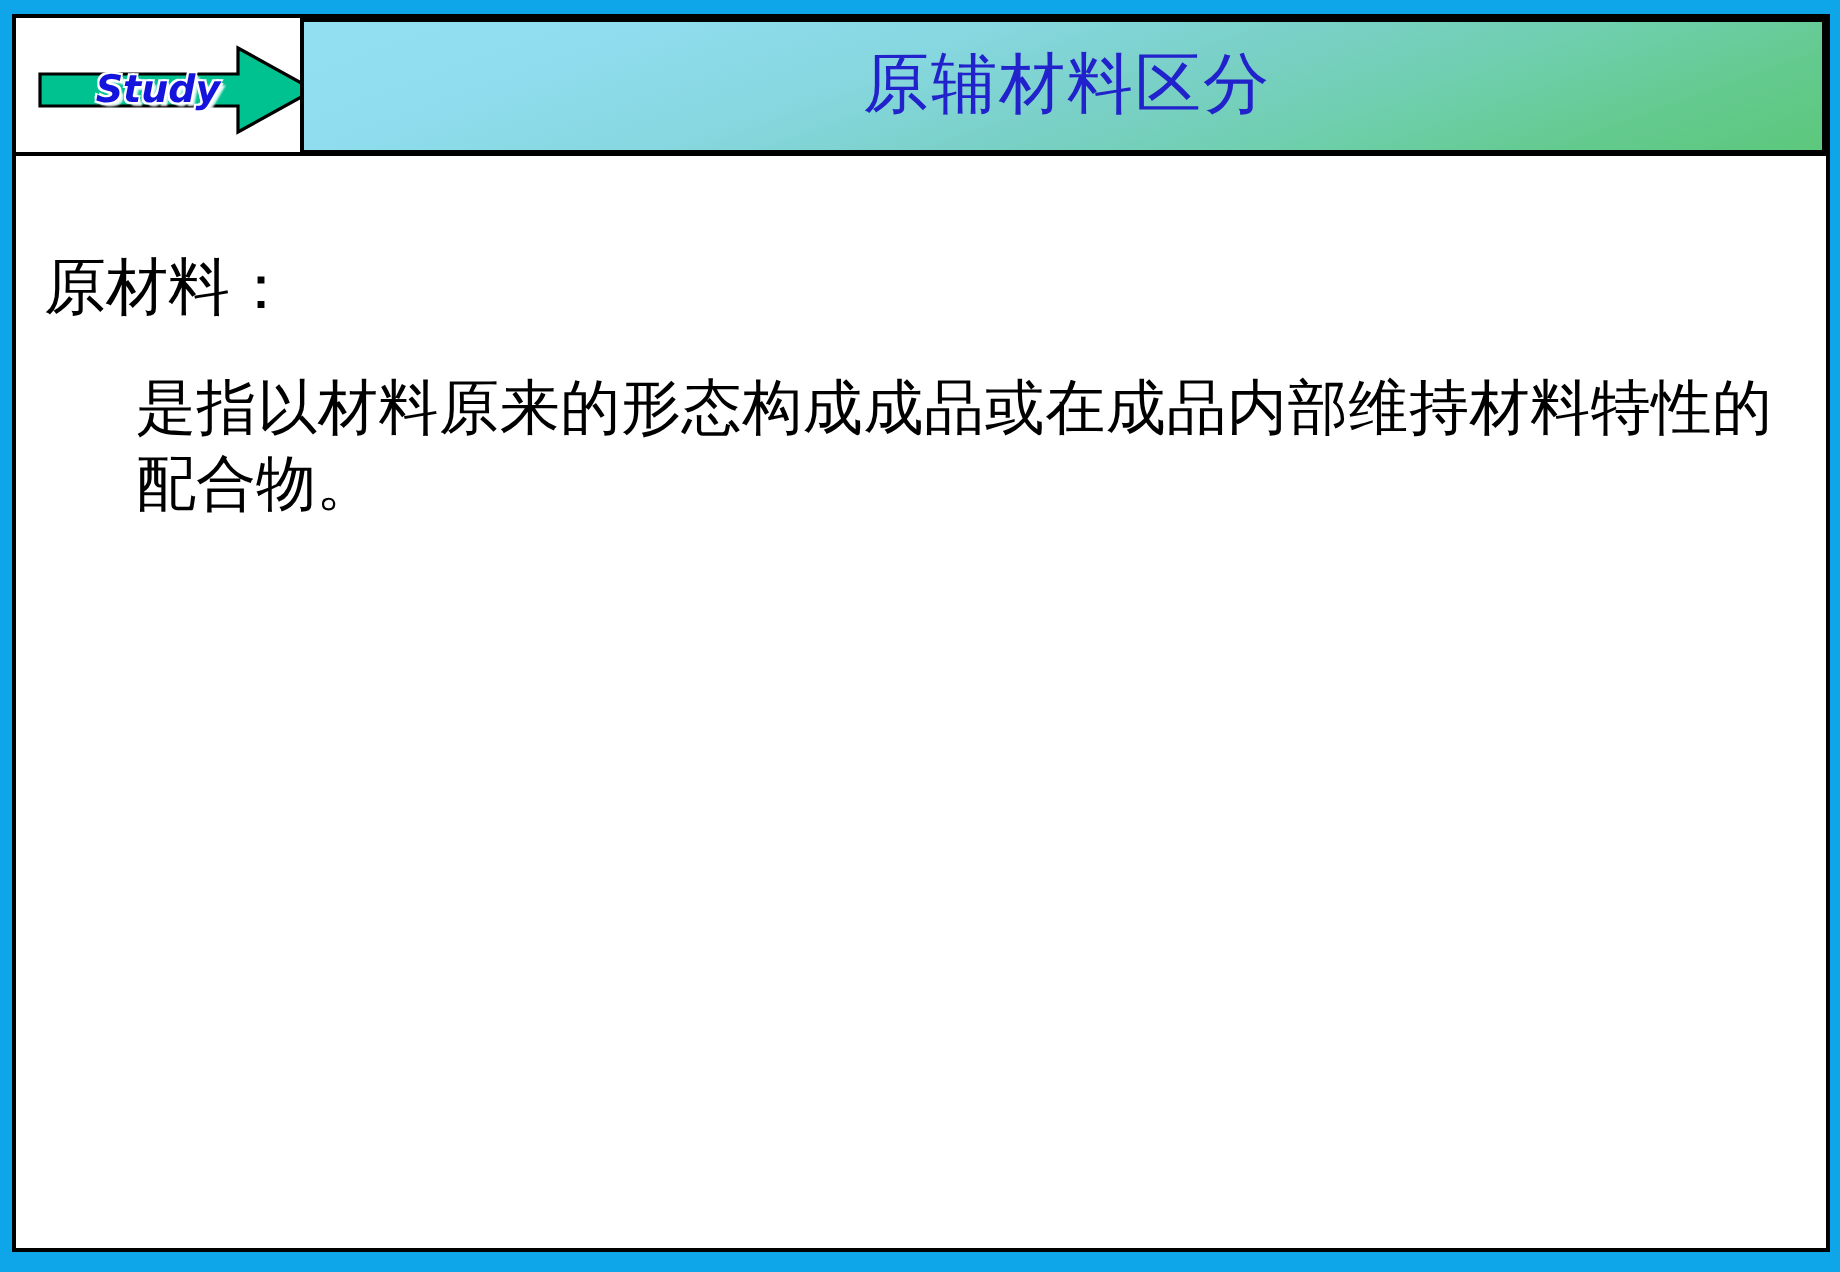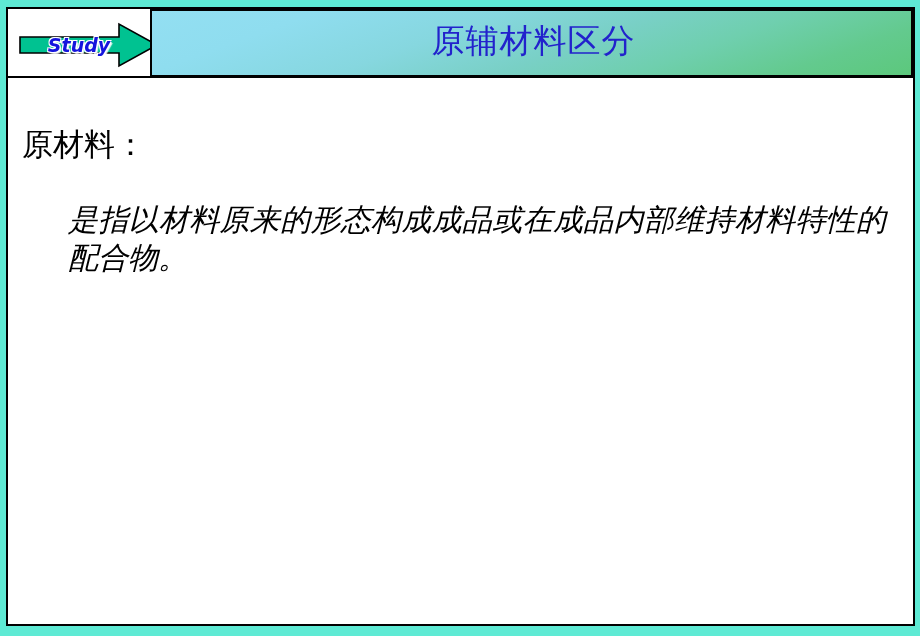--- a/index.html
+++ b/index.html
@@ -11,21 +11,21 @@
     width: 920px;
     height: 636px;
     font-family: "DejaVu Sans", sans-serif;
     overflow: hidden;
   }
 
   #slide {
     position: relative;
     width: 920px;
     height: 636px;
-    background: #5eead4;
+    background: #0ea5e9;
   }
 
   
   #slide-frame {
     position: absolute;
     left: 6px;
     top: 7px;
     width: 909px;
     height: 619px;
     border: 2px solid #000000;
@@ -67,21 +67,21 @@
         #79d0c6 55%,
         #6fcfae 70%,
         #63ca8e 86%,
         #5cc87c 100%);
     display: flex;
     align-items: center;
     justify-content: center;
   }
 
   #title-text {
-    font-family: Liberation Mono, monospace;
+    font-family: Liberation Serif, serif;
     font-size: 33px;
     line-height: 1;
     color: #2222cc;
     letter-spacing: 1px;
     padding-left: 4px;
     white-space: nowrap;
   }
 
   
   #study-arrow-wrap {
@@ -155,25 +155,24 @@
   }
 
   #section-raw {
     top: 46px;
   }
   #section-raw .section-heading {
     margin-left: 14px;
   }
   #section-raw .section-body {
     margin-left: 60px;
-    margin-top: 38px;
+    margin-top: 23px;
     width: 818px;
     text-align: justify;
     text-justify: inter-character;
-    font-style: italic;
   }
 
   #section-aux {
     top: 240px;
   }
   #section-aux .section-heading {
     margin-left: 14px;
   }
   #section-aux .section-body {
     margin-left: 70px;

